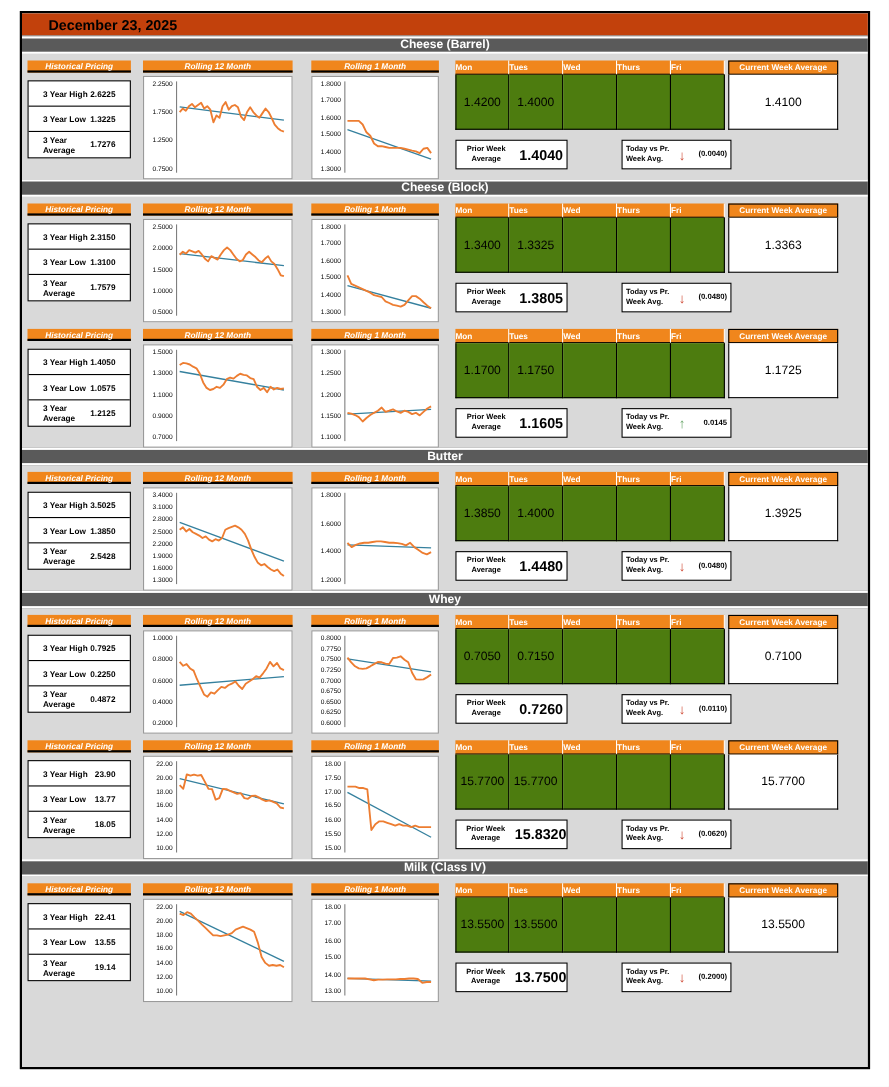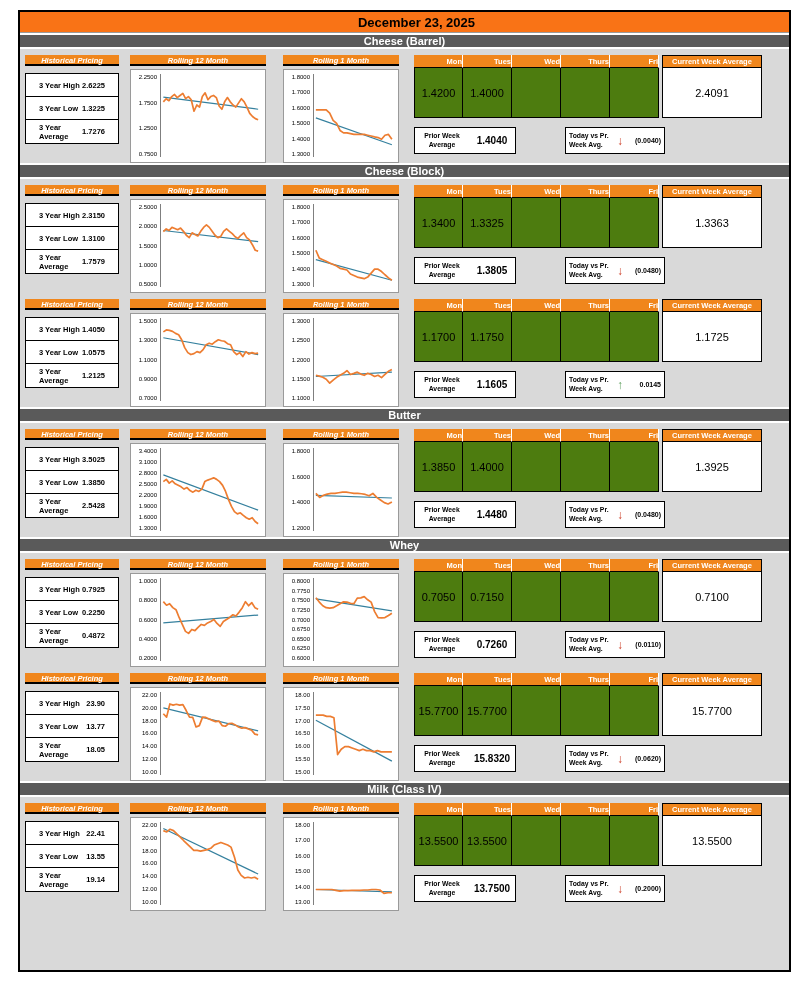--- a/index.html
+++ b/index.html
@@ -1,20 +1,20 @@
 <!DOCTYPE html>
 <html><head>
 <meta charset="utf-8">
 <style>
   * { margin:0; padding:0; box-sizing:border-box; }
   body { background:#fff; font-family:"Liberation Sans", sans-serif; color:#000; }
   .page { width:808px; height:988px; background:#fff; padding:10px 17px 16px 18px; }
   .frame { width:100%; height:100%; border:2px solid #000; background:#D9D9D9; overflow:hidden; }
-  .datebar { height:21px; background:#f97316; display:flex; align-items:center;
-             padding-left:24px; font-size:13px; font-weight:bold; border-bottom:1px solid #9b9b9b;justify-content:center; }
+  .datebar { height:21px; background:#c2410c; display:flex; align-items:center;
+             padding-left:24px; font-size:13px; font-weight:bold; border-bottom:1px solid #9b9b9b; }
   .sec { }
   .sec-header { height:16px; background:#5A5A5A; color:#fff; font-weight:bold; font-size:11px;
                 display:flex; align-items:center; justify-content:center;
                 border-top:2px solid #fff; border-bottom:2px solid #fff; }
   .sec-body { display:flex; height:114px; padding:6px 3px 2px 5px; }
 
   
   .hist { width:94px; }
   .panel-hdr { background:#F0861C; color:#fff; font-weight:bold; font-style:italic;
                font-size:7.5px; text-align:center; height:11px; line-height:11px;
@@ -33,37 +33,37 @@
   .yticks { width:27px; display:flex; flex-direction:column; justify-content:space-between;
             font-size:6px; text-align:right; padding-right:3px; line-height:1; }
   .plot-wrap { flex:1; border-left:1px solid #7f7f7f; }
   .plot-wrap svg { width:100%; height:100%; display:block; }
 
   
   .right { margin-left:15px; width:350px; }
   .daytable { display:flex; }
   .day-col { width:49px; }
   .day-hdr { height:13px; background:#F0861C; color:#fff; font-size:7.5px; font-weight:bold;
-             text-align:right; line-height:13px; border-bottom:1.5px solid #000;
+             text-align:left; line-height:13px; border-bottom:1.5px solid #000;
              border-right:1px solid #fff; }
   .day-cell { height:50px; background:#4d7c0f; border-bottom:1.5px solid #000;
               border-right:1.5px solid #000; display:flex; align-items:center;
               justify-content:center; font-size:11px; }
   .day-col:first-child .day-cell { border-left:1.5px solid #000; }
   .cwa-col { width:100px; margin-left:3px; }
   .cwa-hdr { height:13px; background:#F0861C; color:#fff; font-size:7.5px; font-weight:bold;
              text-align:center; line-height:12px; border:1px solid #000; }
   .cwa-cell { height:50px; background:#fff; border:1.5px solid #000; border-top:none;
               display:flex; align-items:center; justify-content:center; font-size:11px; }
 
   .subrow { display:flex; margin-top:9px; }
   .pwa-box { width:102px; height:27px; border:1.5px solid #000; background:#fff;
              display:flex; align-items:center; }
   .pwa-label { width:54px; font-size:6.8px; font-weight:bold; text-align:center; line-height:1.2; }
-  .pwa-value { flex:1; font-size:10px; font-weight:bold; text-align:center; }
+  .pwa-value { flex:1; font-size:13px; font-weight:bold; text-align:center; }
   .tvp-box { width:100px; height:27px; border:1.5px solid #000; background:#fff;
              display:flex; align-items:center; margin-left:49px; padding:0 3px; }
   .tvp-label { width:44px; font-size:6.8px; font-weight:bold; line-height:1.2; }
   .tvp-arrow { width:14px; text-align:center; font-size:12px; font-weight:bold; }
   .tvp-arrow.down { color:#CC3E28; }
   .tvp-arrow.up { color:#5FA05F; }
   .tvp-value { flex:1; font-size:7px; font-weight:bold; text-align:right; }
 </style>
 </head>
 <body>
@@ -153,21 +153,21 @@
           <div class="day-col">
             <div class="day-hdr">Thurs</div>
             <div class="day-cell"></div>
           </div>
           <div class="day-col">
             <div class="day-hdr">Fri</div>
             <div class="day-cell"></div>
           </div>
           <div class="cwa-col">
             <div class="cwa-hdr">Current Week Average</div>
-            <div class="cwa-cell">2.4091</div>
+            <div class="cwa-cell">1.4100</div>
           </div>
         </div>
         <div class="subrow">
           <div class="pwa-box">
             <span class="pwa-label">Prior Week Average</span>
             <span class="pwa-value">1.4040</span>
           </div>
           <div class="tvp-box">
             <span class="tvp-label">Today vs Pr. Week Avg.</span>
             <span class="tvp-arrow down">↓</span>

